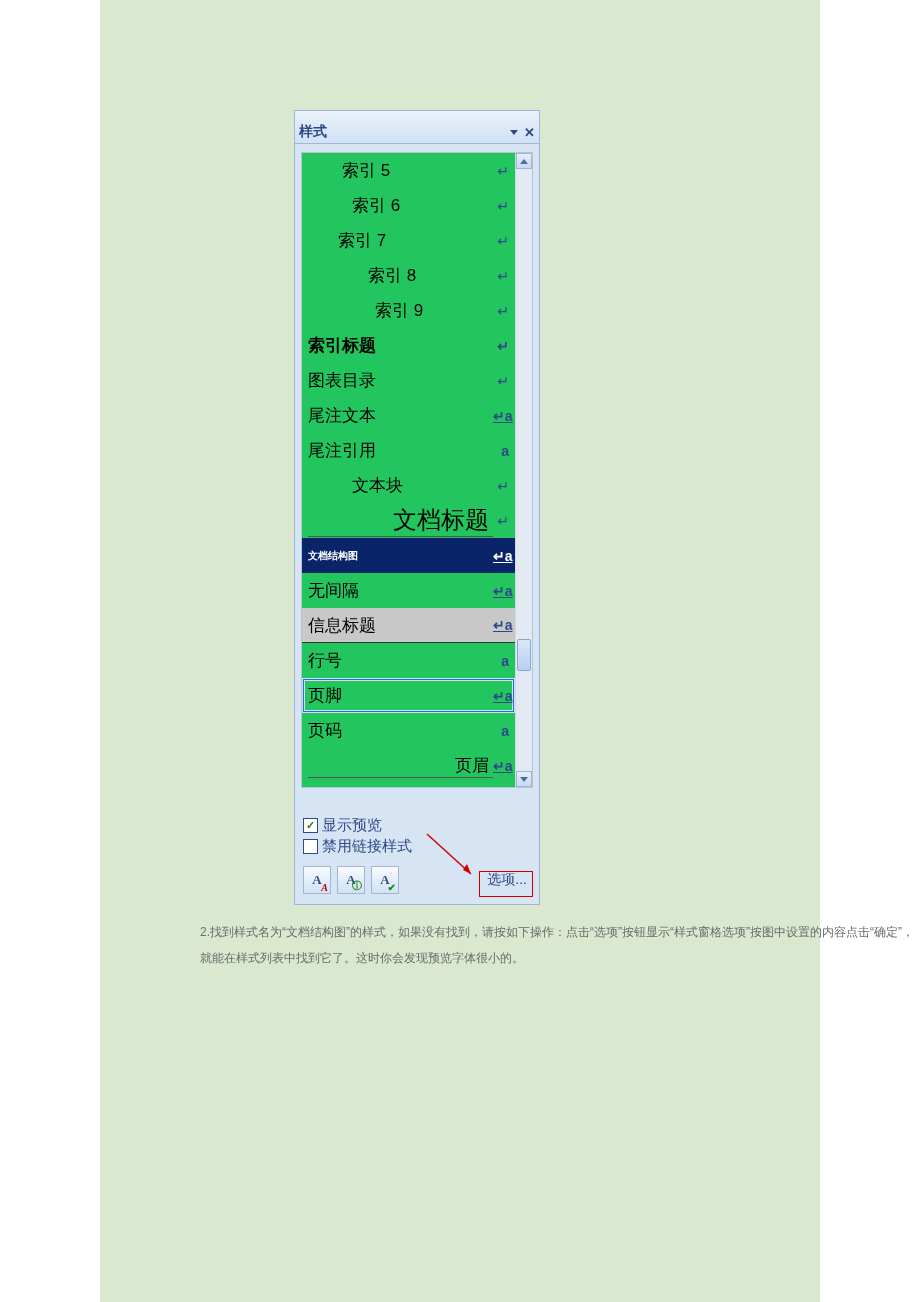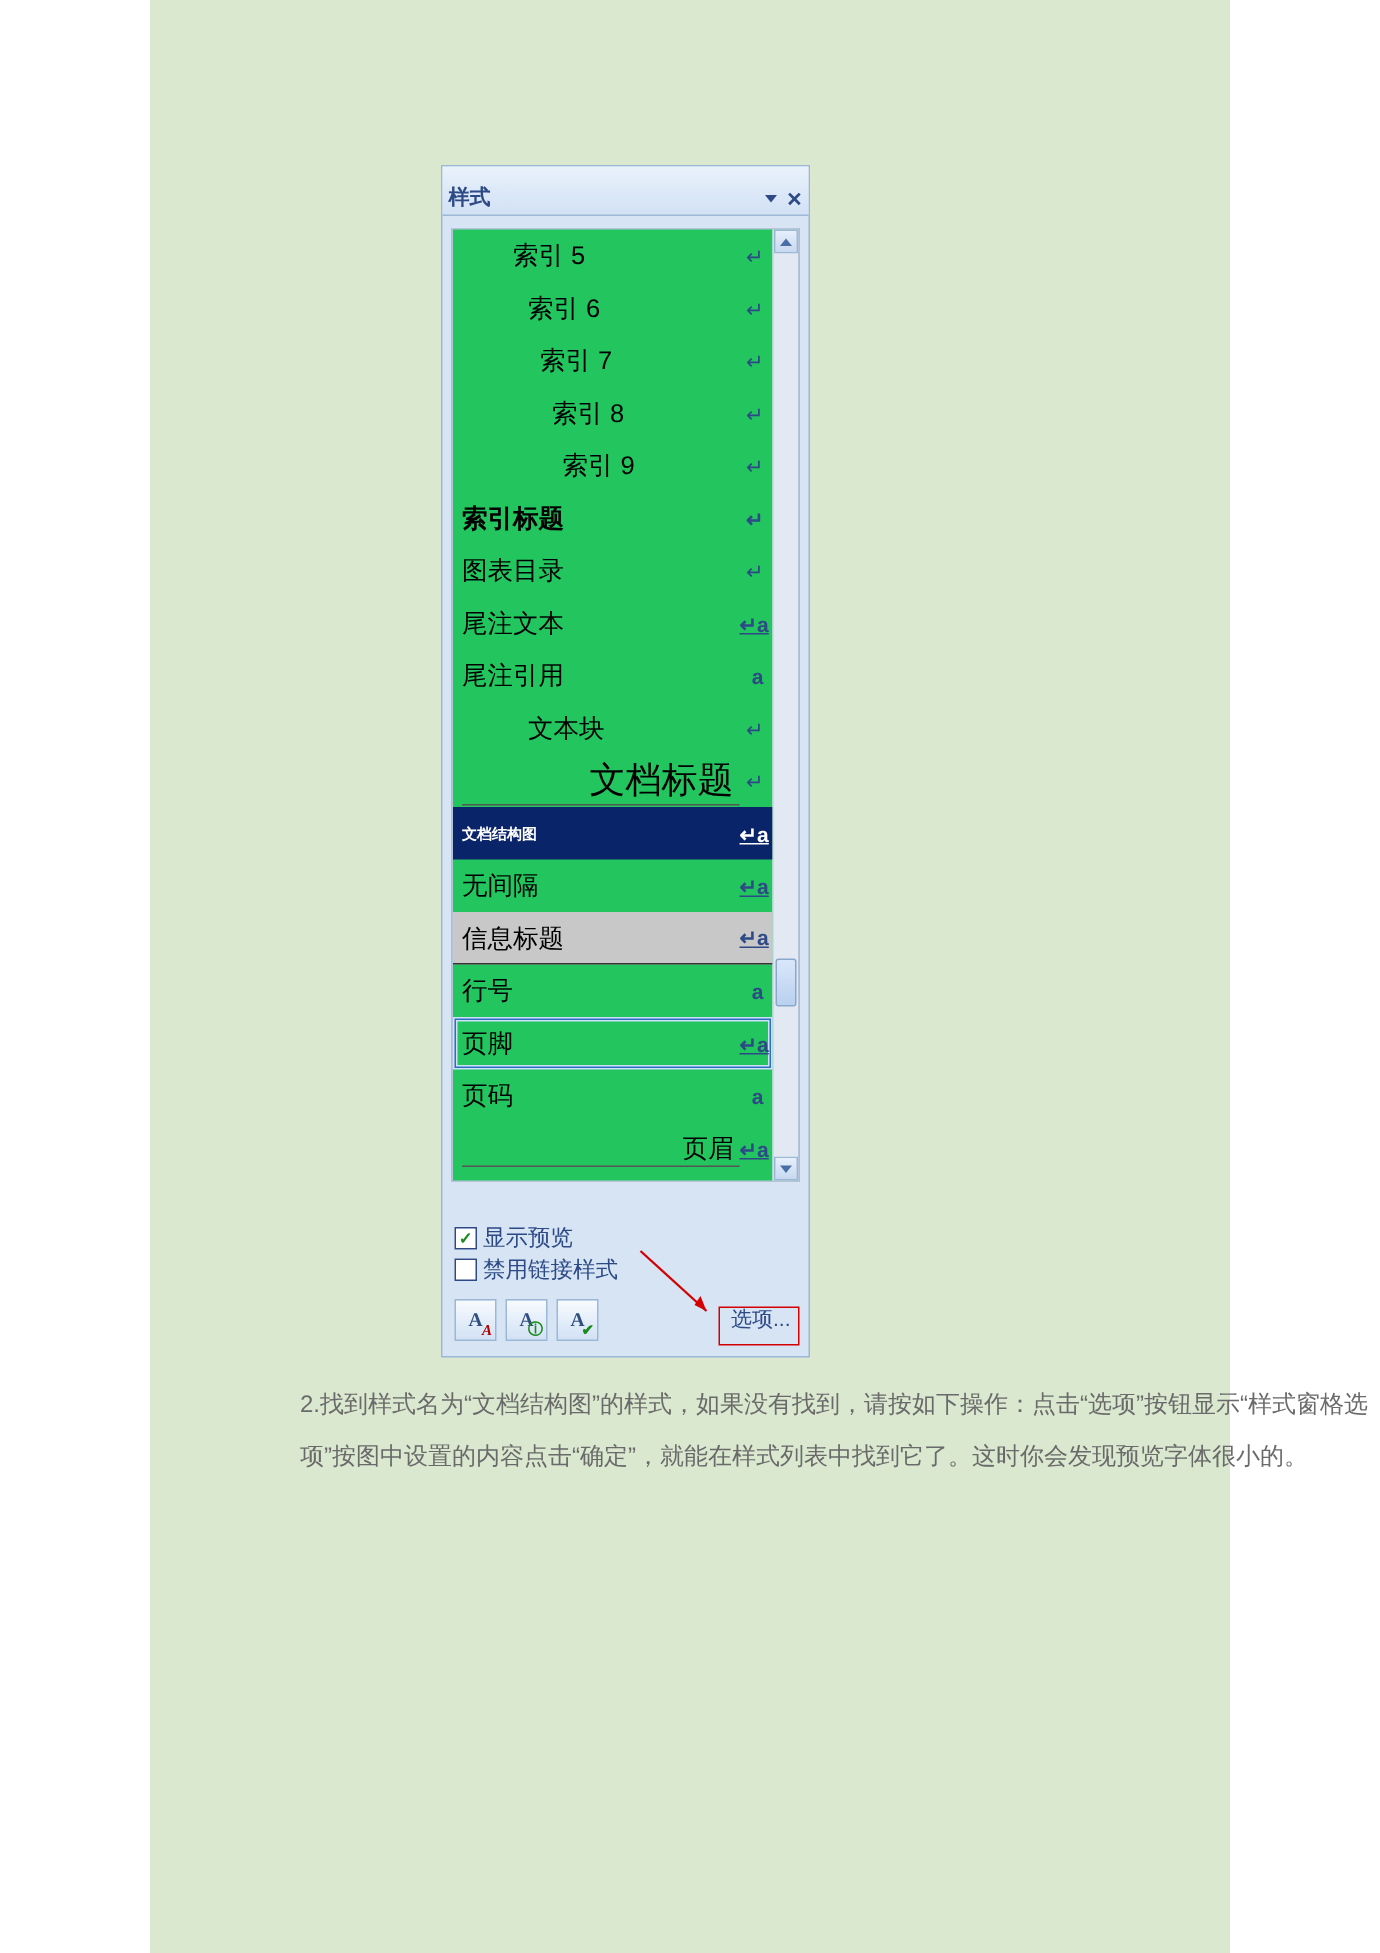--- a/index.html
+++ b/index.html
@@ -75,21 +75,21 @@
   .style-item .lbl { flex: 1; }
   .style-item .mark {
     width: 16px;
     text-align: right;
     font-family: Arial, sans-serif;
     color: #2d4a86;
     font-size: 14px;
   }
   .indent1 { padding-left: 40px; }
   .indent2 { padding-left: 50px; }
-  .indent3 { padding-left: 58px; gap: 46px; }
+  .indent3 { padding-left: 36px; gap: 46px; }
   .indent4 { padding-left: 66px; }
   .indent5 { padding-left: 73px; }
   .bold { font-weight: bold; }
   .ralign .lbl { text-align: right; padding-right: 4px; }
   .pa-mark { color:#2d4a86; font-weight:bold; font-size:12px; text-decoration: underline; }
   .a-mark  { color:#2d4a86; font-weight:bold; font-size:14px; }
   .ret-mark{ color:#2d4a86; font-size:15px; }
   .big-title {
     font-size: 24px;
     font-family: "SimSun", serif;
@@ -212,21 +212,21 @@
   }
   .red-arrow {
     position: absolute;
     right: 60px;
     bottom: 24px;
     width: 56px;
     height: 50px;
     pointer-events: none;
   }
   .body-text {
-    font-size: 16px;
+    font-size: 12px;
     color: #6a6a6a;
     line-height: 2.2;
     margin: 14px 2px 0 0;
     width: 720px;
     margin-left: 100px;
   }
 </style>
 </head>
 <body>
 

